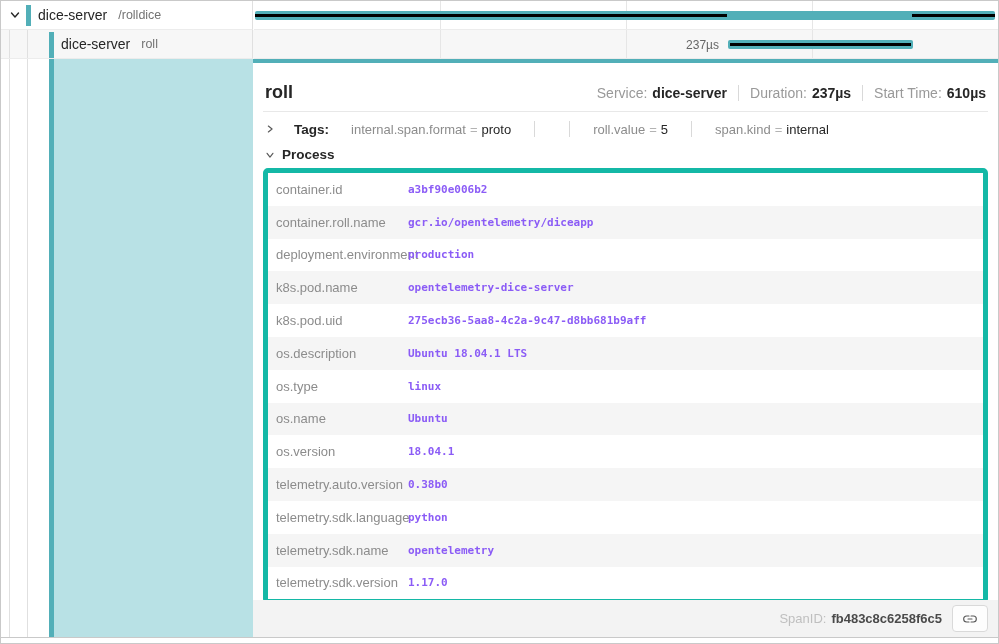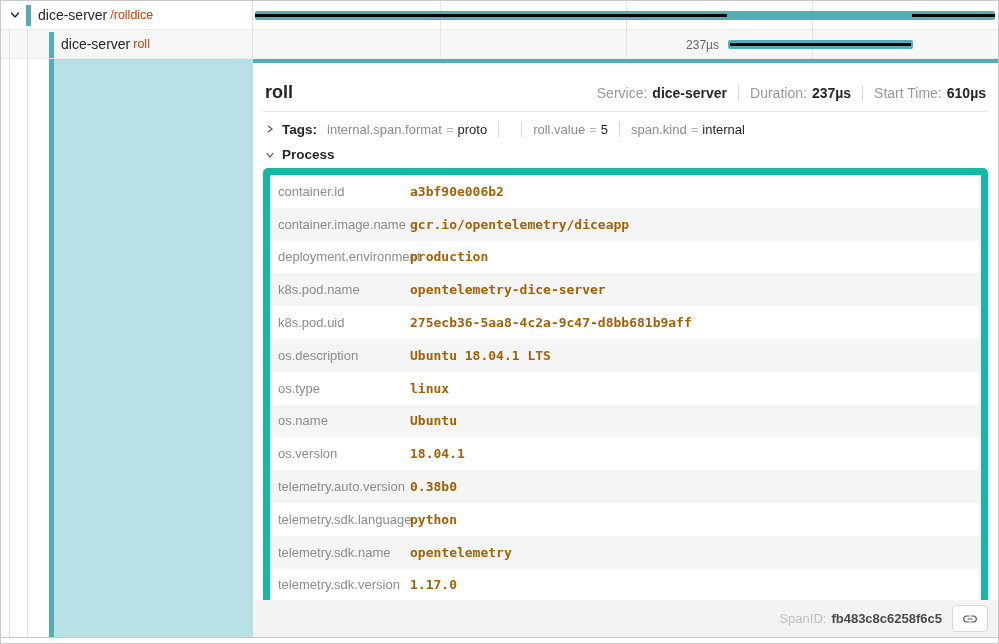--- a/index.html
+++ b/index.html
@@ -17,21 +17,21 @@
     box-sizing:border-box; border-right:1px solid #e0e0e0; border-bottom:1px solid #ececec;
     display:flex; align-items:center; overflow:hidden;
   }
   .timeline {
     position:absolute; left:253px; right:0; top:0; height:100%;
     box-sizing:border-box; border-bottom:1px solid #ececec;
   }
   .gridline { position:absolute; top:0; bottom:0; width:1px; background:#e6e6e6; }
   .g25 { left:25%; } .g50 { left:50%; } .g75 { left:75%; }
   .svc-label { font-size:14px; font-weight:500; color:#262626; white-space:nowrap; }
-  .op-label  { font-size:12.5px; color:#c2410c; margin-left:3px; white-space:nowrap; }
+  .op-label  { font-size:12.5px; color:#737373; margin-left:11px; white-space:nowrap; }
   .expander { margin-left:8px; display:flex; align-items:center; cursor:pointer; }
   .accent-bar { position:absolute; width:5px; background:#52afb8; }
   .accent-r1 { left:25px; top:4px; bottom:3px; }
   .accent-r2 { left:48px; top:2px; bottom:0; }
   .r1-svc { margin-left:17px; }
   .r2-svc { margin-left:60px; }
   .span-bar { position:absolute; top:10px; height:9px; background:#52afb8; border-radius:2px; }
   .bar-parent { left:1px; right:3px; }
   .bar-child  { left:474px; width:185px; }
   .cp { position:absolute; top:3px; height:3px; background:#000; }
@@ -55,34 +55,34 @@
   .panel-inner { padding:0 10px; }
   .detail-header { display:flex; justify-content:space-between; align-items:baseline;
     padding:18px 2px 8px 2px; }
   .detail-title { font-size:18px; font-weight:600; color:#262626; line-height:22px; }
   .overview { display:flex; align-items:center; font-size:14px;justify-content:space-between; }
   .ov-label { color:#999; }
   .ov-value { color:#262626; font-weight:700; margin-left:5px; }
   .v-sep { width:1px; height:16px; background:#d9d9d9; margin:0 11px; align-self:center; }
   .divider { border:none; border-top:1px solid #e8e8e8; margin:0; }
   .section-row { display:flex; align-items:center; cursor:pointer; }
-  .tags-row { padding:9px 2px 8px 2px; }
+  .tags-row { padding:9px 2px 8px 2px;gap:12px; }
   .process-row { padding:2px 2px 6px 2px;text-align:center; }
   .section-chevron { display:flex; align-items:center; margin-right:7px; }
   .section-label { font-weight:700; font-size:13.5px; color:#262626; margin-right:10px; }
   .tag-item { font-size:13px; color:#8c8c8c; white-space:nowrap; }
   .tag-eq { color:#b3b3b3; margin:0 4px; }
   .tag-value { color:#262626;text-align:center; }
   
-  .kv-table { border:7px solid #14b8a6; border-radius:5px; overflow:hidden; background:#fff; }
+  .kv-table { border:5px solid #14b8a6; border-radius:5px; overflow:hidden; background:#fff; }
   .kv-row { display:flex; align-items:center; height:32.8px; font-size:13px; background:#fff; }
   .kv-row:nth-child(even) { background:#f5f5f5; }
   .kv-key { width:132px; flex-shrink:0; padding-left:8px; color:#8c8c8c; }
   .kv-value { font-family:"DejaVu Sans Mono","Liberation Mono",monospace;
-    font-size:13px; font-weight:700; color:#a16207; }
+    font-size:11px; font-weight:700; color:#8b5cf6; }
   
   .detail-footer { position:absolute; left:0; right:0; bottom:0; height:37px;
     background:#f3f3f3; display:flex; align-items:center; justify-content:flex-end;
     padding-right:10px; box-sizing:border-box; }
   .spanid-label { font-size:13px; color:#bfbfbf; }
   .spanid-value { font-size:13px; color:#4a4a4a; font-weight:700; margin-left:5px; }
   .link-btn { width:36px; height:27px; margin-left:10px; background:#fdfdfd;
     border:1px solid #d9d9d9; border-radius:4px; display:flex; align-items:center;
     justify-content:center; cursor:pointer; box-sizing:border-box; }
 </style>
@@ -188,21 +188,21 @@
           </span>
           <span class="section-label">Process</span>
         </div>
 
         <div class="kv-table">
           <div class="kv-row">
               <span class="kv-key">container.id</span>
               <span class="kv-value">a3bf90e006b2</span>
             </div>
           <div class="kv-row">
-              <span class="kv-key">container.image.name</span>
+              <span class="kv-key">container.roll.name</span>
               <span class="kv-value">gcr.io/opentelemetry/diceapp</span>
             </div>
           <div class="kv-row">
               <span class="kv-key">deployment.environment</span>
               <span class="kv-value">production</span>
             </div>
           <div class="kv-row">
               <span class="kv-key">k8s.pod.name</span>
               <span class="kv-value">opentelemetry-dice-server</span>
             </div>

